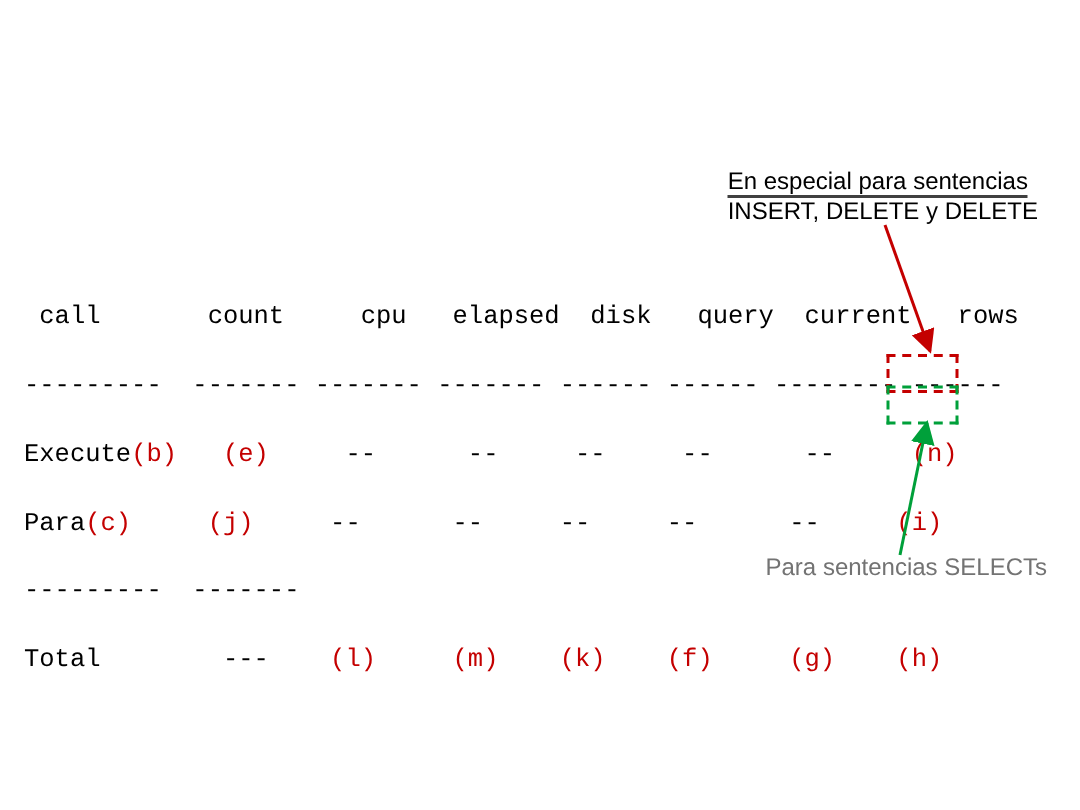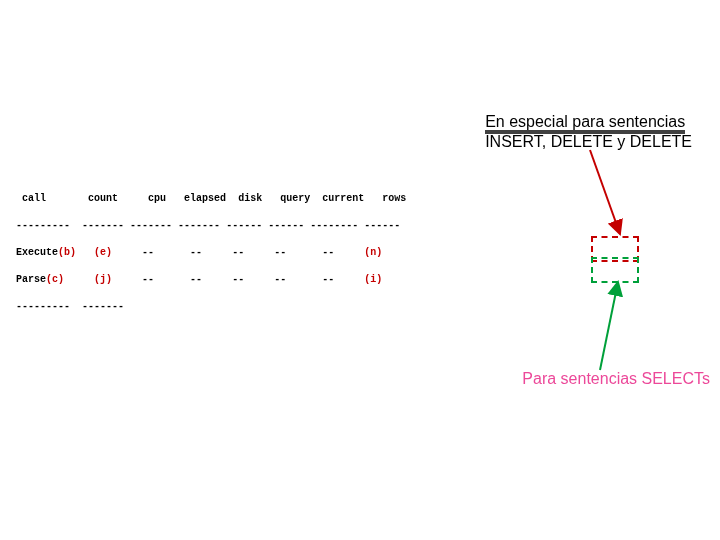--- a/index.html
+++ b/index.html
@@ -14,51 +14,51 @@
   }
   .top-caption {
     position: absolute;
     top: 112px;
     right: 28px;
     text-align: left;
     font-size: 16px;
     color: #000;
     line-height: 1.25;
   }
-  .top-caption .line1 { border-bottom: 4px solid #404040; }
+  .top-caption .line1 { border-bottom: 2px solid #404040; }
   .table-wrap {
     position: absolute;
     top: 178px;
     left: 16px;
     font-family: "Courier New", monospace;
-    font-size: 10px;
-    font-weight: bold;
+    font-size: 17px;
+    font-weight: normal;
     color: #000;
     white-space: pre;
     line-height: 1.35;
   }
   .row { position: relative; }
   .red { color: #c40000; }
   
   .box-dml {
     position: absolute;
     border: 2px dashed #c40000;
     pointer-events: none;
   }
   .box-sel {
     position: absolute;
     border: 2px dashed #00a03a;
     pointer-events: none;
   }
   .bottom-caption {
     position: absolute;
     top: 370px;
-    right: 10px;
+    right: 22px;
     font-size: 16px;
-    color: #ec4899;
+    color: #737373;
   }
   svg.arrows {
     position: absolute;
     left: 0;
     top: 0;
     width: 720px;
     height: 540px;
     pointer-events: none;
   }
 </style>
@@ -67,22 +67,23 @@
 
 <div class="top-caption">
   <span class="line1">En especial para sentencias</span><br>
   <span>INSERT, DELETE y DELETE</span>
 </div>
 
 <div class="table-wrap">
 <div class="row"> <span>call</span>       <span>count</span>     <span>cpu</span>   <span>elapsed</span>  <span>disk</span>   <span>query</span>  <span>current</span>   <span>rows</span></div>
 <div class="row"><span>---------</span>  <span>-------</span> <span>-------</span> <span>-------</span> <span>------</span> <span>------</span> <span>--------</span> <span>------</span></div>
 <div class="row"><span>Execute</span><span class="red">(b)</span>   <span class="red">(e)</span>     <span>--</span>      <span>--</span>     <span>--</span>     <span>--</span>      <span>--</span>     <span class="red">(n)</span></div>
-<div class="row"><span>Parse</span><span class="red">(c)</span>     <span class="red">(j)</span>     <span>--</span>      <span>--</span>     <span>--</span>     <span>--</span>      <span>--</span>     <span class="red">(i)</span></div>
+<div class="row"><span>Para</span><span class="red">(c)</span>     <span class="red">(j)</span>     <span>--</span>      <span>--</span>     <span>--</span>     <span>--</span>      <span>--</span>     <span class="red">(i)</span></div>
 <div class="row"><span>---------</span>  <span>-------</span></div>
+<div class="row"><span>Total</span>        <span>---</span>    <span class="red">(l)</span>     <span class="red">(m)</span>    <span class="red">(k)</span>    <span class="red">(f)</span>     <span class="red">(g)</span>    <span class="red">(h)</span></div>
 </div>
 
 <div class="box-dml" style="left:591px; top:236px; width:44px; height:22px;"></div>
 <div class="box-sel" style="left:591px; top:257px; width:44px; height:22px;"></div>
 
 <div class="bottom-caption">Para sentencias SELECTs</div>
 
 <svg class="arrows">
   <defs>
     <marker id="ah-red" markerWidth="8" markerHeight="8" refX="7" refY="4" orient="auto">

